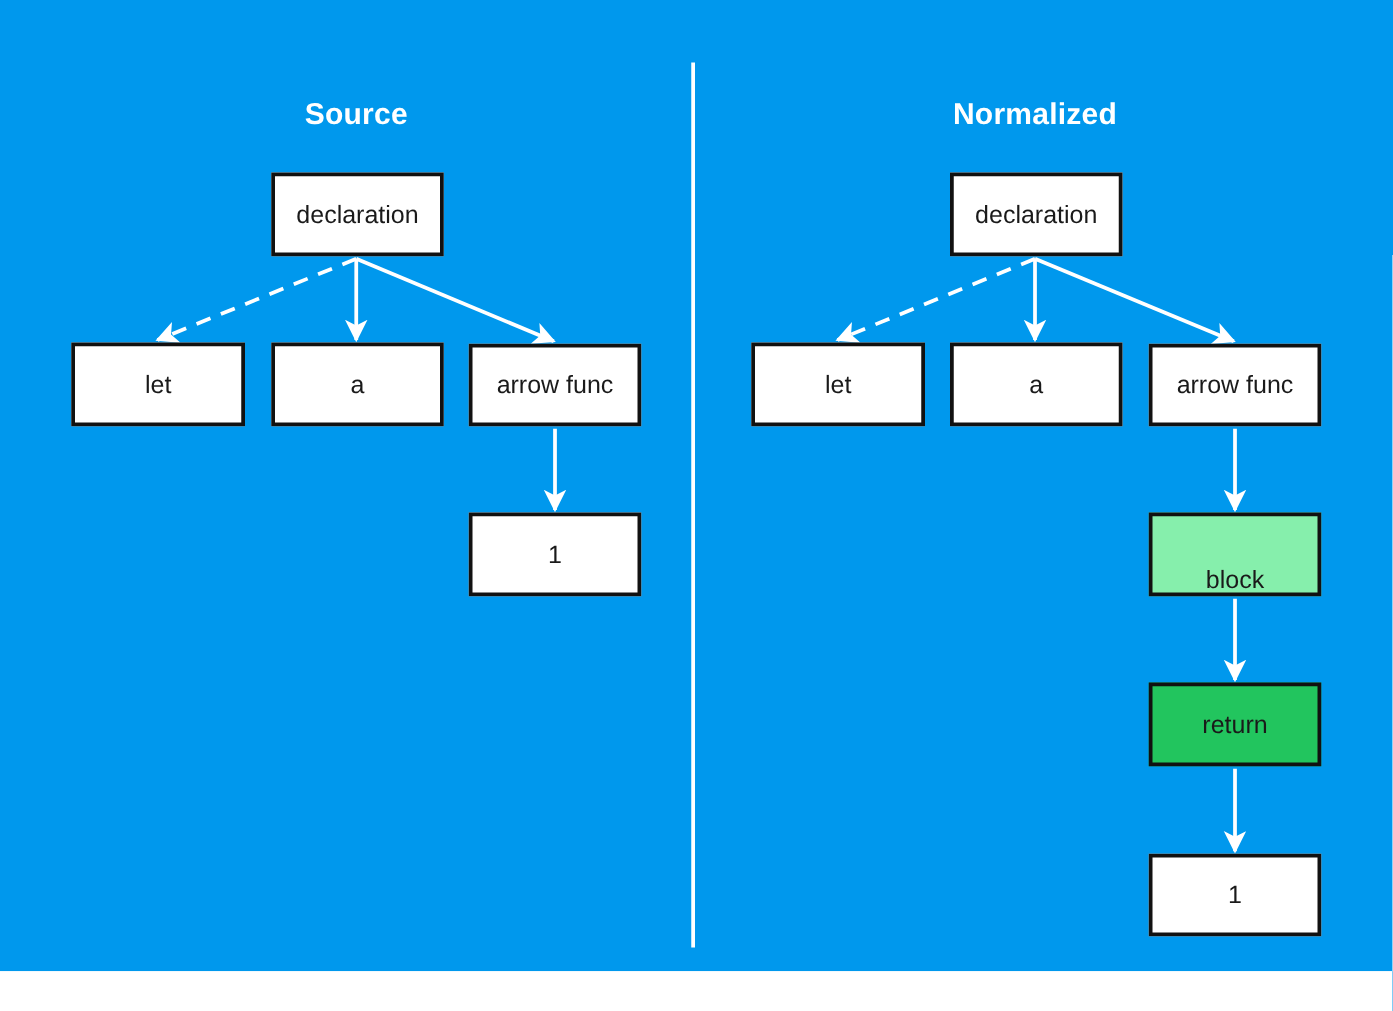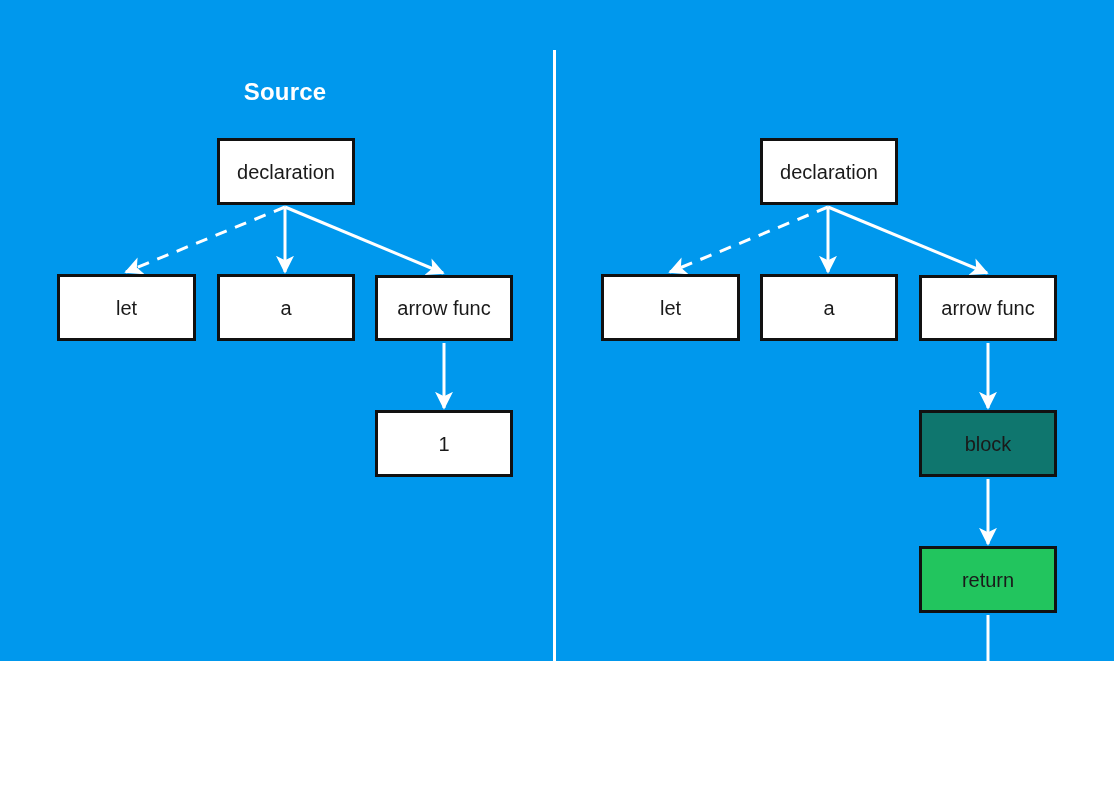--- a/index.html
+++ b/index.html
@@ -3,21 +3,21 @@
 <meta charset="utf-8">
 <style>
   html, body {
     margin: 0;
     padding: 0;
     background: #ffffff;
   }
   #canvas {
     position: relative;
     width: 1114px;
-    height: 661px;
+    height: 777px;
     overflow: hidden;
     font-family: "Liberation Sans", sans-serif;
   }
   #bg-layer {
     position: absolute;
     inset: 0;
     background: #0098ED;
   }
   #edge-layer {
     position: absolute;
@@ -77,20 +77,21 @@
         <line x1="828" y1="207" x2="987" y2="273" stroke="#FFFFFF" stroke-width="3" marker-end="url(#arrowhead)"></line>
         <line x1="988" y1="343" x2="988" y2="408" stroke="#FFFFFF" stroke-width="3" marker-end="url(#arrowhead)"></line>
         <line x1="988" y1="479" x2="988" y2="544" stroke="#FFFFFF" stroke-width="3" marker-end="url(#arrowhead)"></line>
         <line x1="988" y1="615" x2="988" y2="681" stroke="#FFFFFF" stroke-width="3" marker-end="url(#arrowhead)"></line>
       </g>
   </svg>
 
   <div class="divider" id="panel-divider" style="left: 553px; top: 50px; width: 3px; height: 708px; background: rgb(255, 255, 255);"></div>
 
   <div class="panel-title" style="left: 285px; top: 78px; color: rgb(255, 255, 255);">Source</div>
+  <div class="panel-title" style="left: 828px; top: 78px; color: rgb(255, 255, 255);">Normalized</div>
 
   <div id="nodes-group">
       <div class="node" style="left: 217px; top: 138px; width: 138px; height: 67px; background: rgb(255, 255, 255); border-color: rgb(17, 17, 17);">
         <span>declaration</span>
       </div>
       <div class="node" style="left: 57px; top: 274px; width: 139px; height: 67px; background: rgb(255, 255, 255); border-color: rgb(17, 17, 17);">
         <span>let</span>
       </div>
       <div class="node" style="left: 217px; top: 274px; width: 138px; height: 67px; background: rgb(255, 255, 255); border-color: rgb(17, 17, 17);">
         <span>a</span>
@@ -106,21 +107,21 @@
       </div>
       <div class="node" style="left: 601px; top: 274px; width: 139px; height: 67px; background: rgb(255, 255, 255); border-color: rgb(17, 17, 17);">
         <span>let</span>
       </div>
       <div class="node" style="left: 760px; top: 274px; width: 138px; height: 67px; background: rgb(255, 255, 255); border-color: rgb(17, 17, 17);">
         <span>a</span>
       </div>
       <div class="node" style="left: 919px; top: 275px; width: 138px; height: 66px; background: rgb(255, 255, 255); border-color: rgb(17, 17, 17);">
         <span>arrow func</span>
       </div>
-      <div class="node" style="left: 919px; top: 410px; width: 138px; height: 67px; background: #0f766e; border-color: rgb(17, 17, 17);">
+      <div class="node" style="left: 919px; top: 410px; width: 138px; height: 67px; background: #86efac; border-color: rgb(17, 17, 17); align-items: flex-end;">
         <span>block</span>
       </div>
       <div class="node" style="left: 919px; top: 546px; width: 138px; height: 67px; background: #22c55e; border-color: rgb(17, 17, 17);">
         <span>return</span>
       </div>
       <div class="node" style="left: 919px; top: 683px; width: 138px; height: 66px; background: rgb(255, 255, 255); border-color: rgb(17, 17, 17);">
         <span>1</span>
       </div>
     </div>
 

